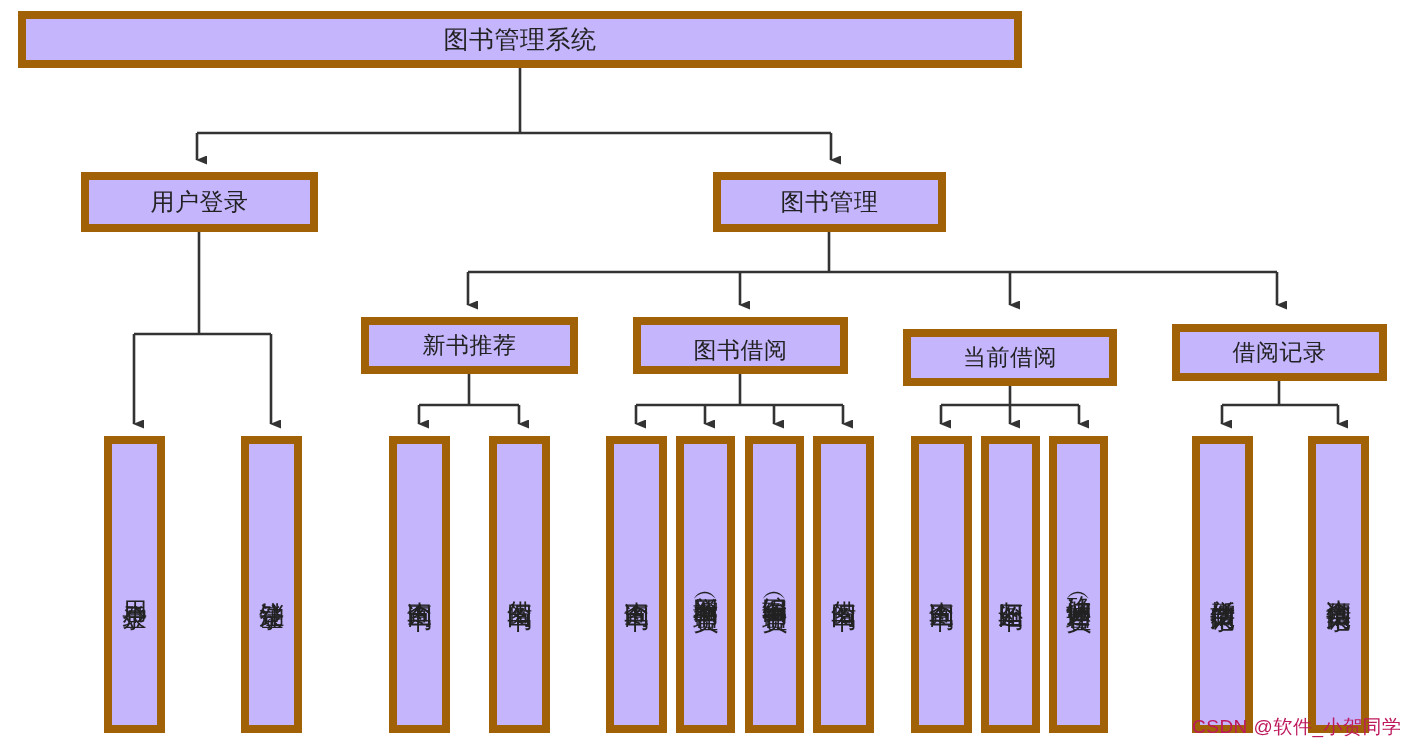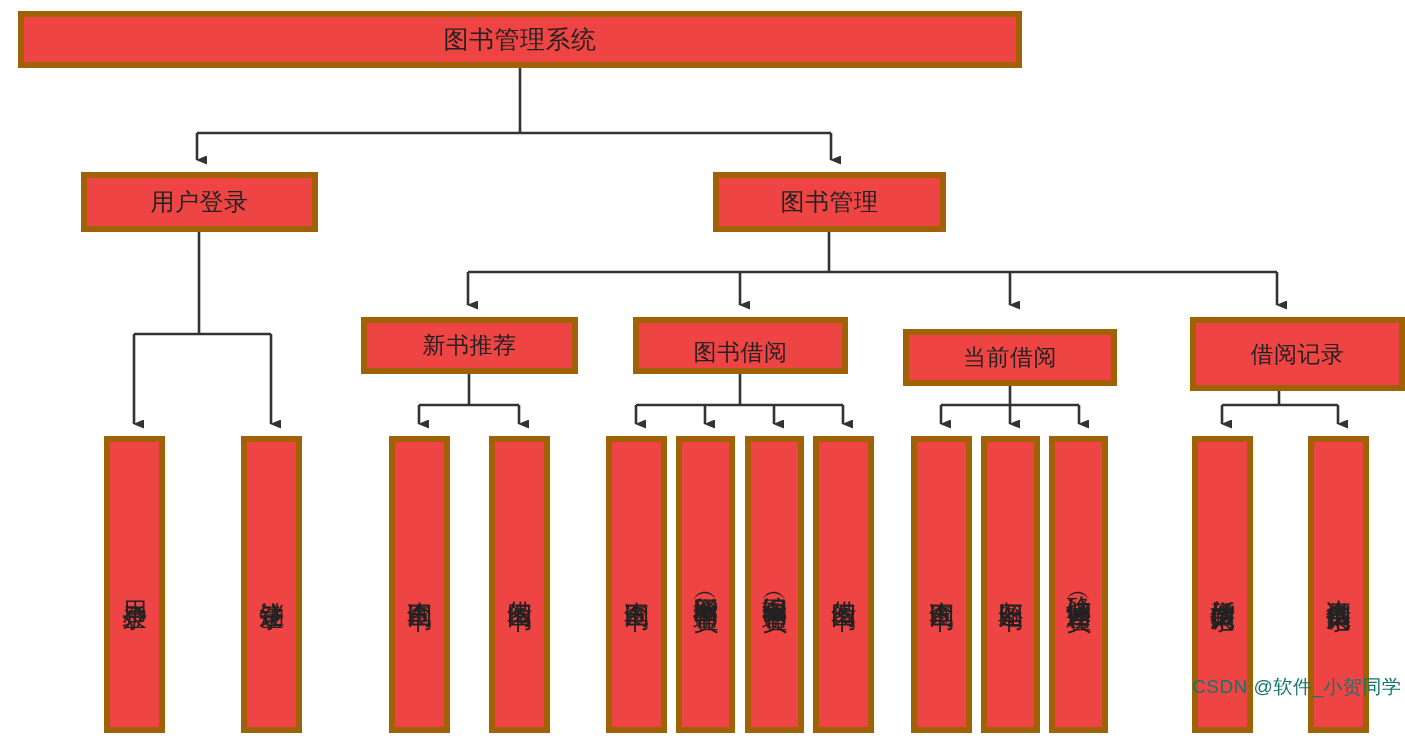--- a/index.html
+++ b/index.html
@@ -22,22 +22,22 @@
     position: absolute;
     left: 0;
     top: 0;
     width: 1405px;
     height: 747px;
     pointer-events: none;
   }
   .node {
     position: absolute;
     box-sizing: border-box;
-    background: #ef4444;
-    border: 6px solid #a16207;
+    background: #c4b5fd;
+    border: 8px solid #a16207;
     display: flex;
     align-items: center;
     justify-content: center;
     overflow: hidden;
   }
   .node-label {
     color: #222222;
     letter-spacing: 0.5px;
     white-space: nowrap;
     text-align: center;
@@ -53,23 +53,23 @@
     font-size: 25px;
     writing-mode: vertical-rl;
     text-orientation: upright;
     line-height: 1.02;
     letter-spacing: 2px;
     white-space: nowrap;
   }
   #watermark {
     position: absolute;
     left: 1192px;
-    top: 674px;
+    top: 714px;
     font-size: 19px;
-    color: #0f766e;
+    color: #be185d;
     white-space: nowrap;
     letter-spacing: 0.5px;
   }
 </style>
 </head>
 <body>
 
 <div id="diagram-root">
 
   <svg id="edges-layer" width="1405" height="747" viewBox="0 0 1405 747" xmlns="http://www.w3.org/2000/svg">
@@ -139,21 +139,21 @@
   </div>
 
   <div class="node node-l2" style="left:633px; top:317px; width:215px; height:57px;align-items:flex-end;">
     <span class="node-label">图书借阅</span>
   </div>
 
   <div class="node node-l2" style="left:903px; top:317px; width:214px; height:57px;margin-top:12px;">
     <span class="node-label">当前借阅</span>
   </div>
 
-  <div class="node node-l2" style="left:1172px; top:317px; width:215px; height:74px;margin-left:18px;">
+  <div class="node node-l2" style="left:1172px; top:324px; width:215px; height:57px;">
     <span class="node-label">借阅记录</span>
   </div>
 
   <div class="node node-leaf" style="left:104px; top:436px; width:61px; height:297px;">
     <span class="node-label">用户登录</span>
   </div>
 
   <div class="node node-leaf" style="left:241px; top:436px; width:61px; height:297px;">
     <span class="node-label">注销登录</span>
   </div>

